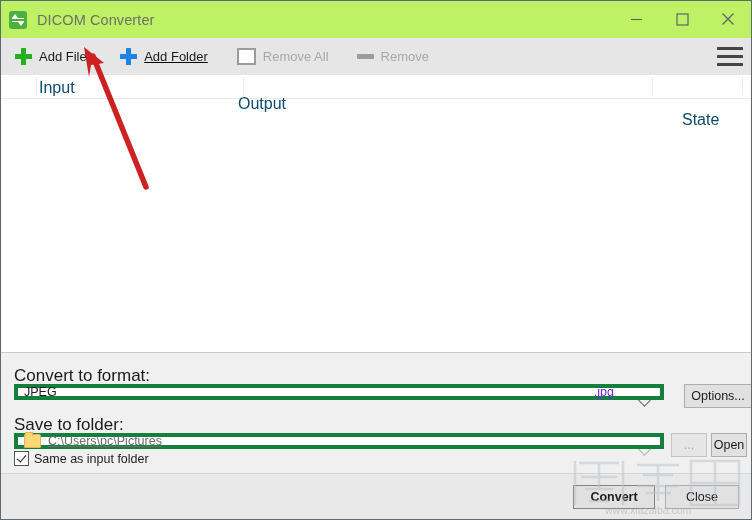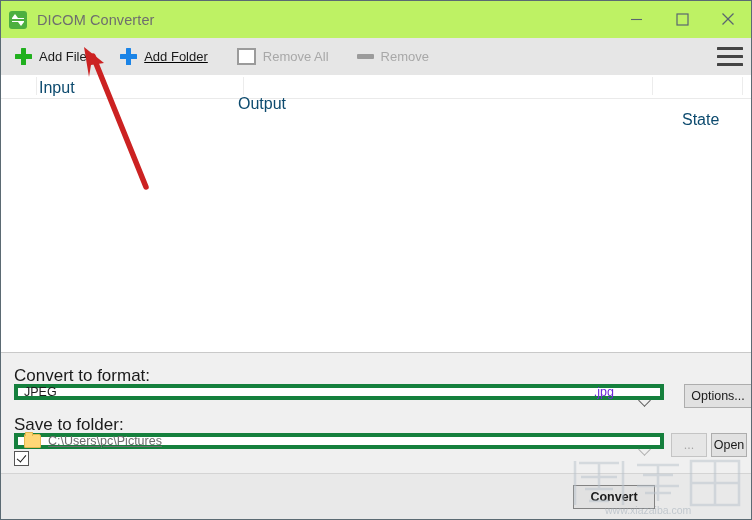--- a/index.html
+++ b/index.html
@@ -427,24 +427,26 @@
       <span class="chev dim"></span>
     </div>
 
     <button class="btn dim" style="left:670px; top:80px; width:36px; height:24px;">...</button>
 
     <button class="btn" style="left:710px; top:80px; width:36px; height:24px;">Open</button>
   </div>
 
   <div id="chk-row">
     <span class="checkbox"></span>
+    <span id="chk-label">Same as input folder</span>
   </div>
 
   <div id="footer">
     <button class="btn" id="btn-convert">Convert</button>
+    <button class="btn" id="btn-close">Close</button>
   </div>
 
   <svg id="watermark" viewBox="0 0 180 62">
     <g fill="none" stroke="#b9c3cc" stroke-width="2.6">
       <path d="M12 8 L52 8 M32 8 L32 34 M14 22 L50 22 M18 34 L46 34 M22 46 L42 46"></path>
       <path d="M8 6 L8 50 M56 6 L56 50"></path>
       <path d="M70 10 L112 10 M76 20 L106 20 M70 31 L112 31 M91 10 L91 46 M78 38 L104 38"></path>
       <path d="M124 6 L172 6 L172 50 L124 50 Z M124 28 L172 28 M148 6 L148 50"></path>
     </g>
     <text x="38" y="59" font-family="'Liberation Sans', sans-serif" font-size="10.5" fill="#9aa7b3">www.xiazaiba.com</text>

